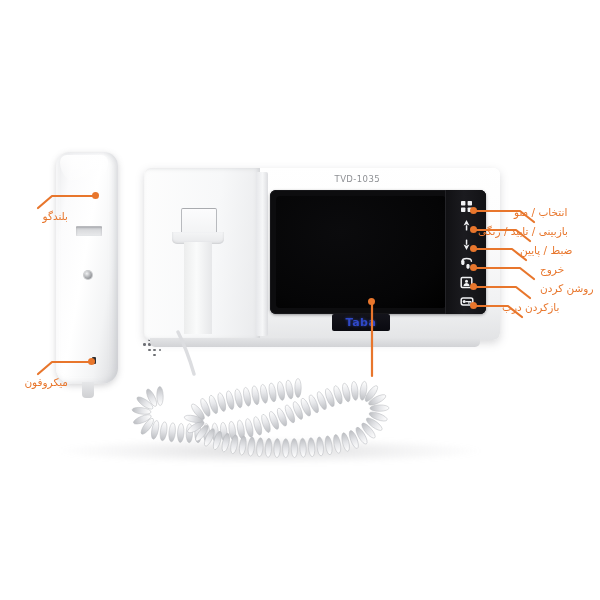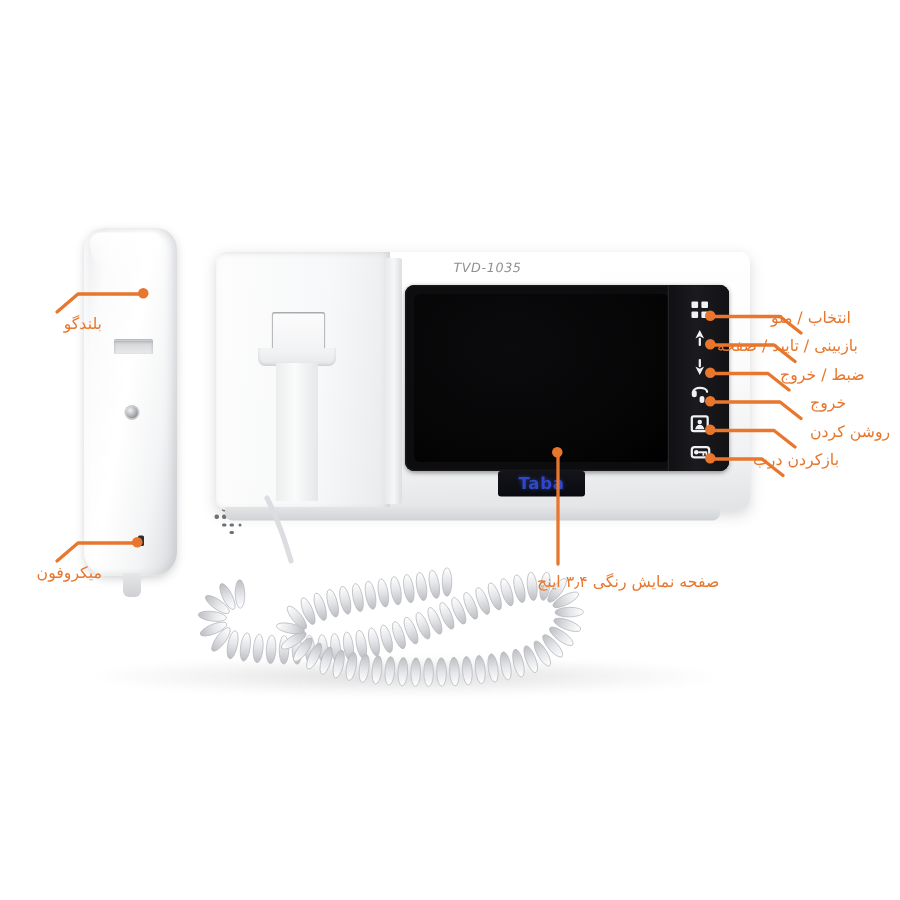--- a/index.html
+++ b/index.html
@@ -88,21 +88,21 @@
     background:linear-gradient(180deg,#f4f5f6,#e7e8ea);
     border-radius:0 0 5px 5px;
     box-shadow:inset 0 -1px 2px rgba(180,182,186,.5);
   }
   .hook-stem{
     position:absolute;left:40px;top:74px;width:28px;height:92px;
     background:linear-gradient(90deg,#eceded,#fafbfb 45%,#e6e7e9);
   }
   .model-no{
     position:absolute;left:126px;top:6px;width:110px;
-    font-size:8.5px;color:#8e9094;letter-spacing:.4px;text-align:center;font-style:italic;
+    font-size:8.5px;color:#8e9094;letter-spacing:.4px;text-align:right;
   }
 
   
   .screen-block{
     position:absolute;left:126px;top:22px;width:216px;height:124px;
     background:#0d0d0f;border-radius:6px;
     box-shadow:0 1px 3px rgba(60,60,64,.5), inset 0 0 0 1px #17171a;
   }
   .lcd{
     position:absolute;left:6px;top:6px;width:170px;height:112px;
@@ -379,22 +379,21 @@
   <div class="dot" style="left:368px;top:298px;"></div>
   <div class="dot" style="left:470px;top:207px;"></div>
   <div class="dot" style="left:470px;top:226px;"></div>
   <div class="dot" style="left:470px;top:245px;"></div>
   <div class="dot" style="left:470px;top:264px;"></div>
   <div class="dot" style="left:470px;top:283px;"></div>
   <div class="dot" style="left:470px;top:302px;"></div>
 
   <div class="anno lt" style="left:8px;top:210px;width:60px;">بلندگو</div>
   <div class="anno lt" style="left:0px;top:376px;width:68px;">میکروفون</div>
-  <div class="anno rt" style="left:358px;top:382px;">صفحه نمایش رنگی ۴٫۳ اینچ</div>
 
   <div class="anno rt" style="left:514px;top:206px;text-align:center;">انتخاب / منو</div>
-  <div class="anno rt" style="left:478px;top:225px;">بازبینی / تایید / صفحه</div>
-  <div class="anno rt" style="left:520px;top:244px;">ضبط / خروج</div>
+  <div class="anno rt" style="left:478px;top:225px;">بازبینی / تایید / رنگی</div>
+  <div class="anno rt" style="left:520px;top:244px;">ضبط / پایین</div>
   <div class="anno rt" style="left:540px;top:263px;">خروج</div>
   <div class="anno rt" style="left:540px;top:282px;">روشن کردن</div>
   <div class="anno rt" style="left:502px;top:301px;">بازکردن درب</div>
 
 </div>
 
 </body></html>

